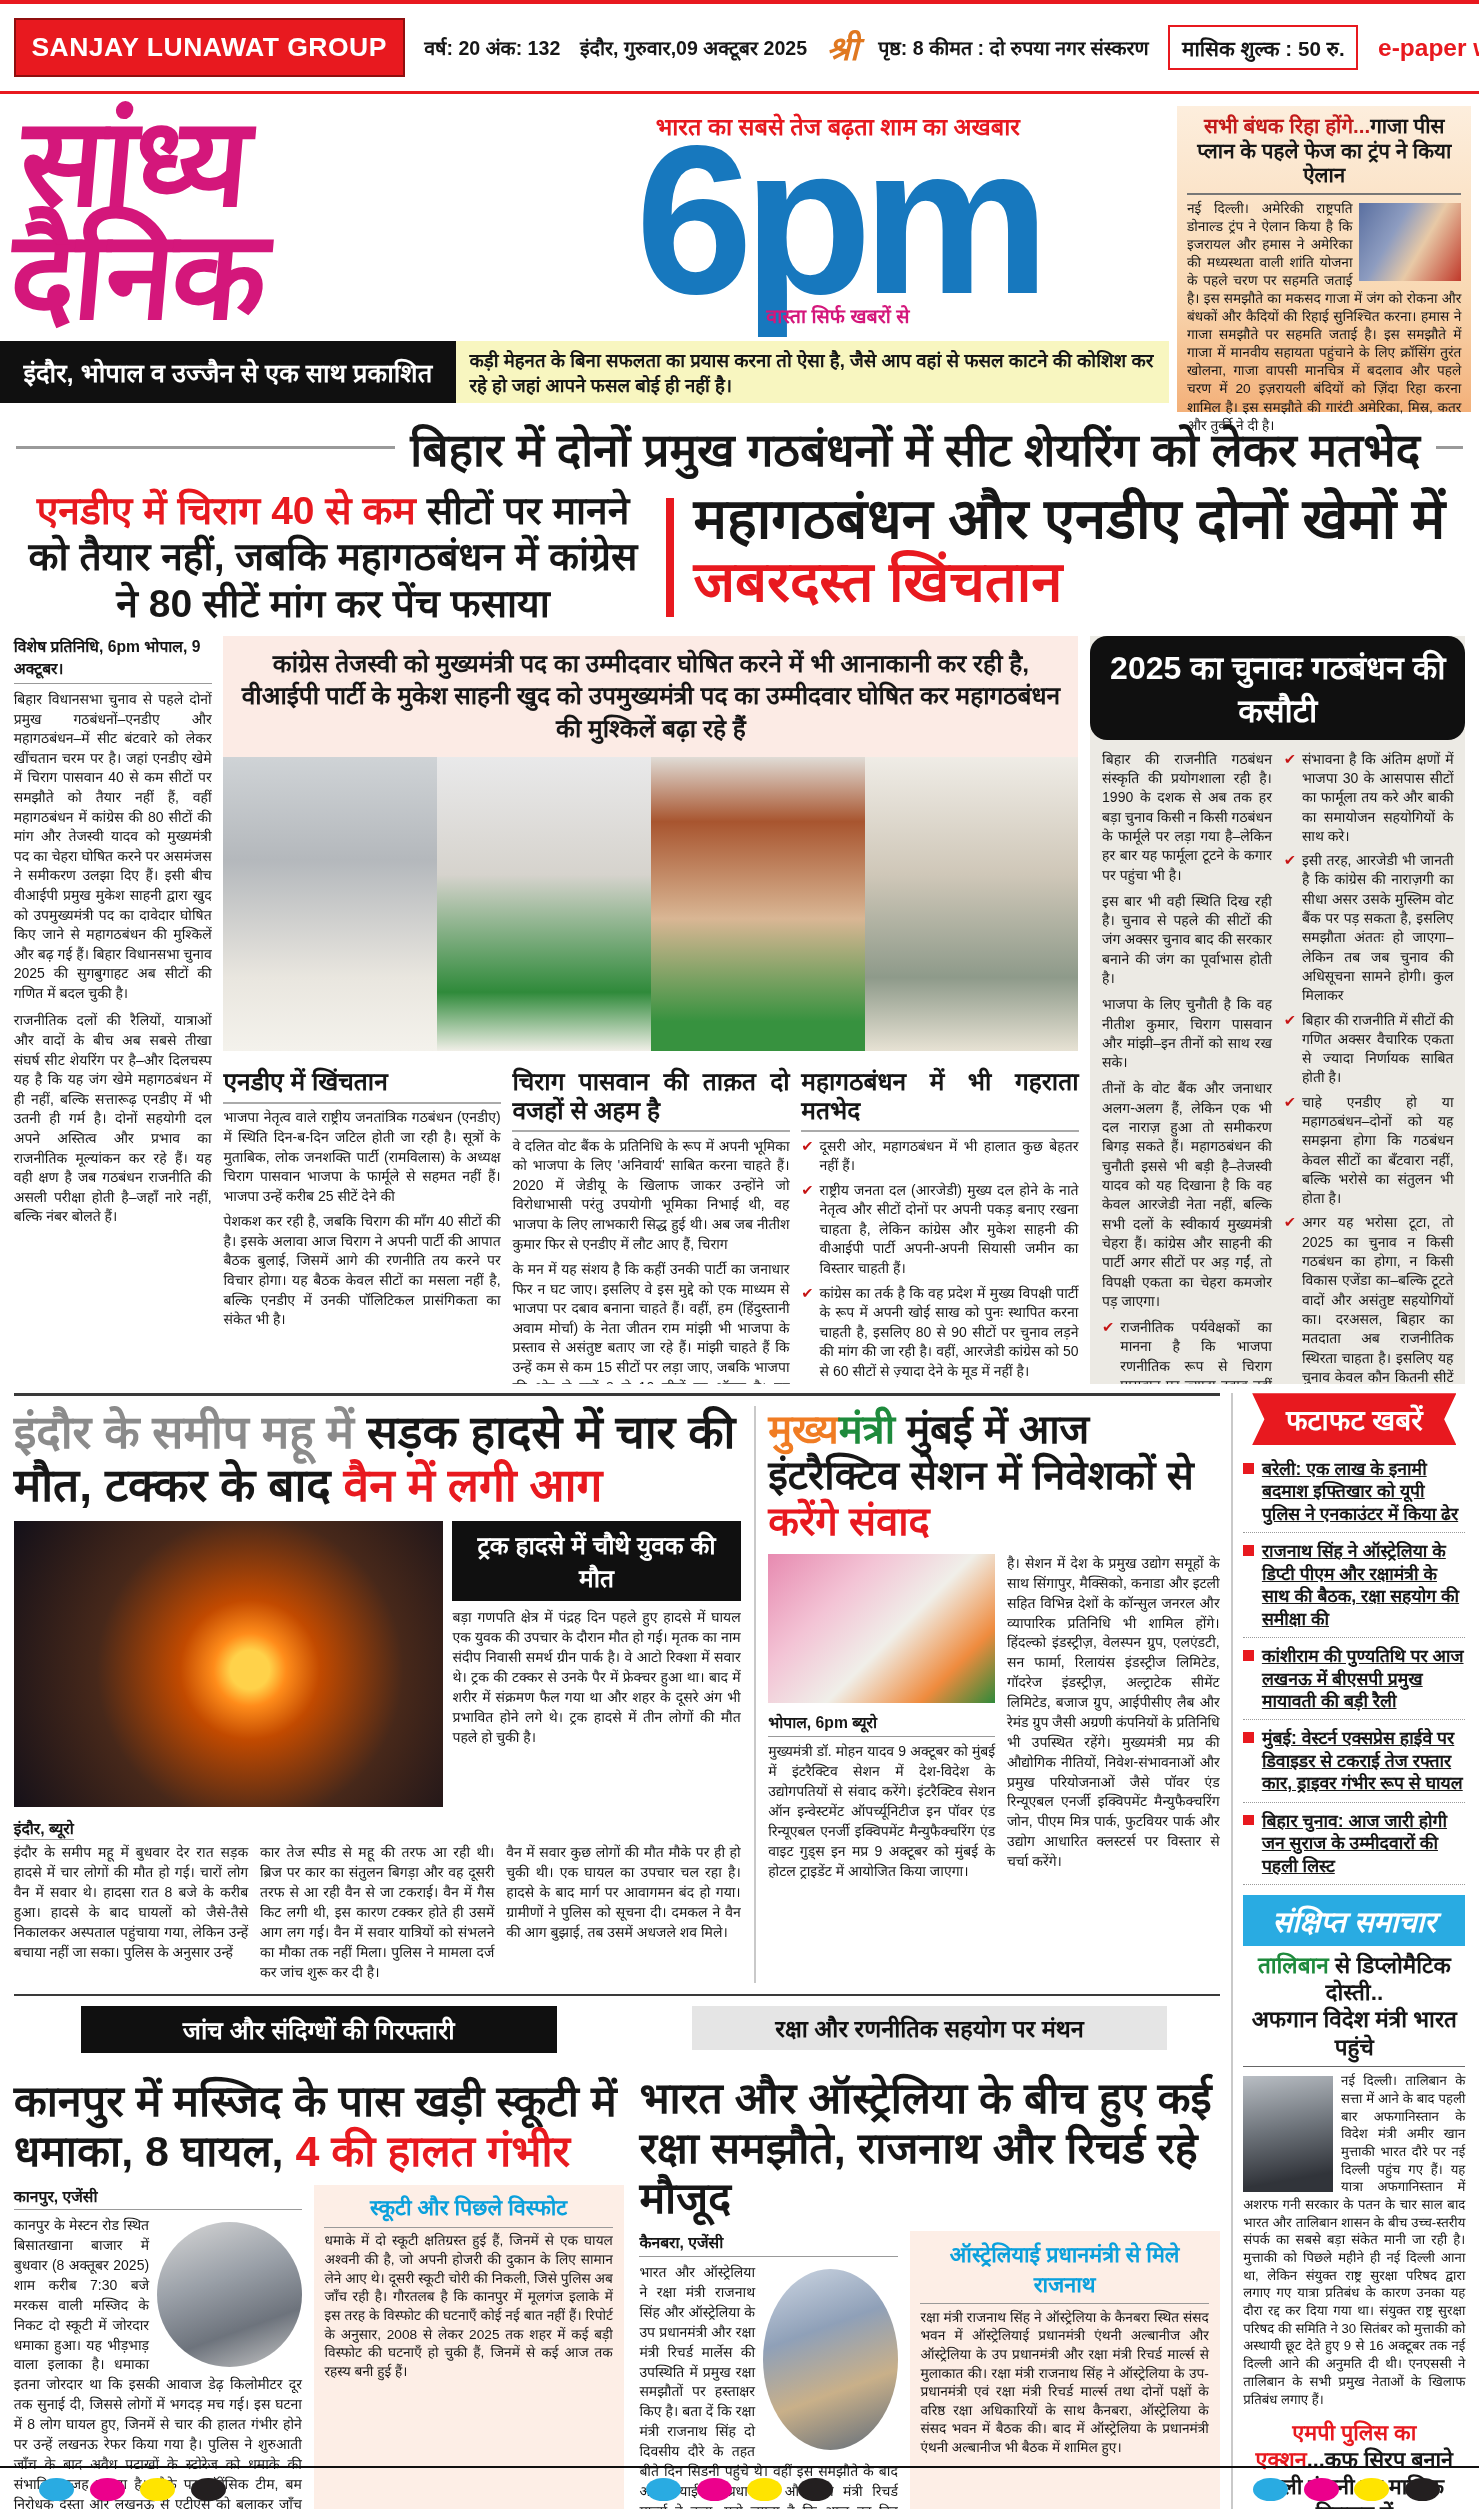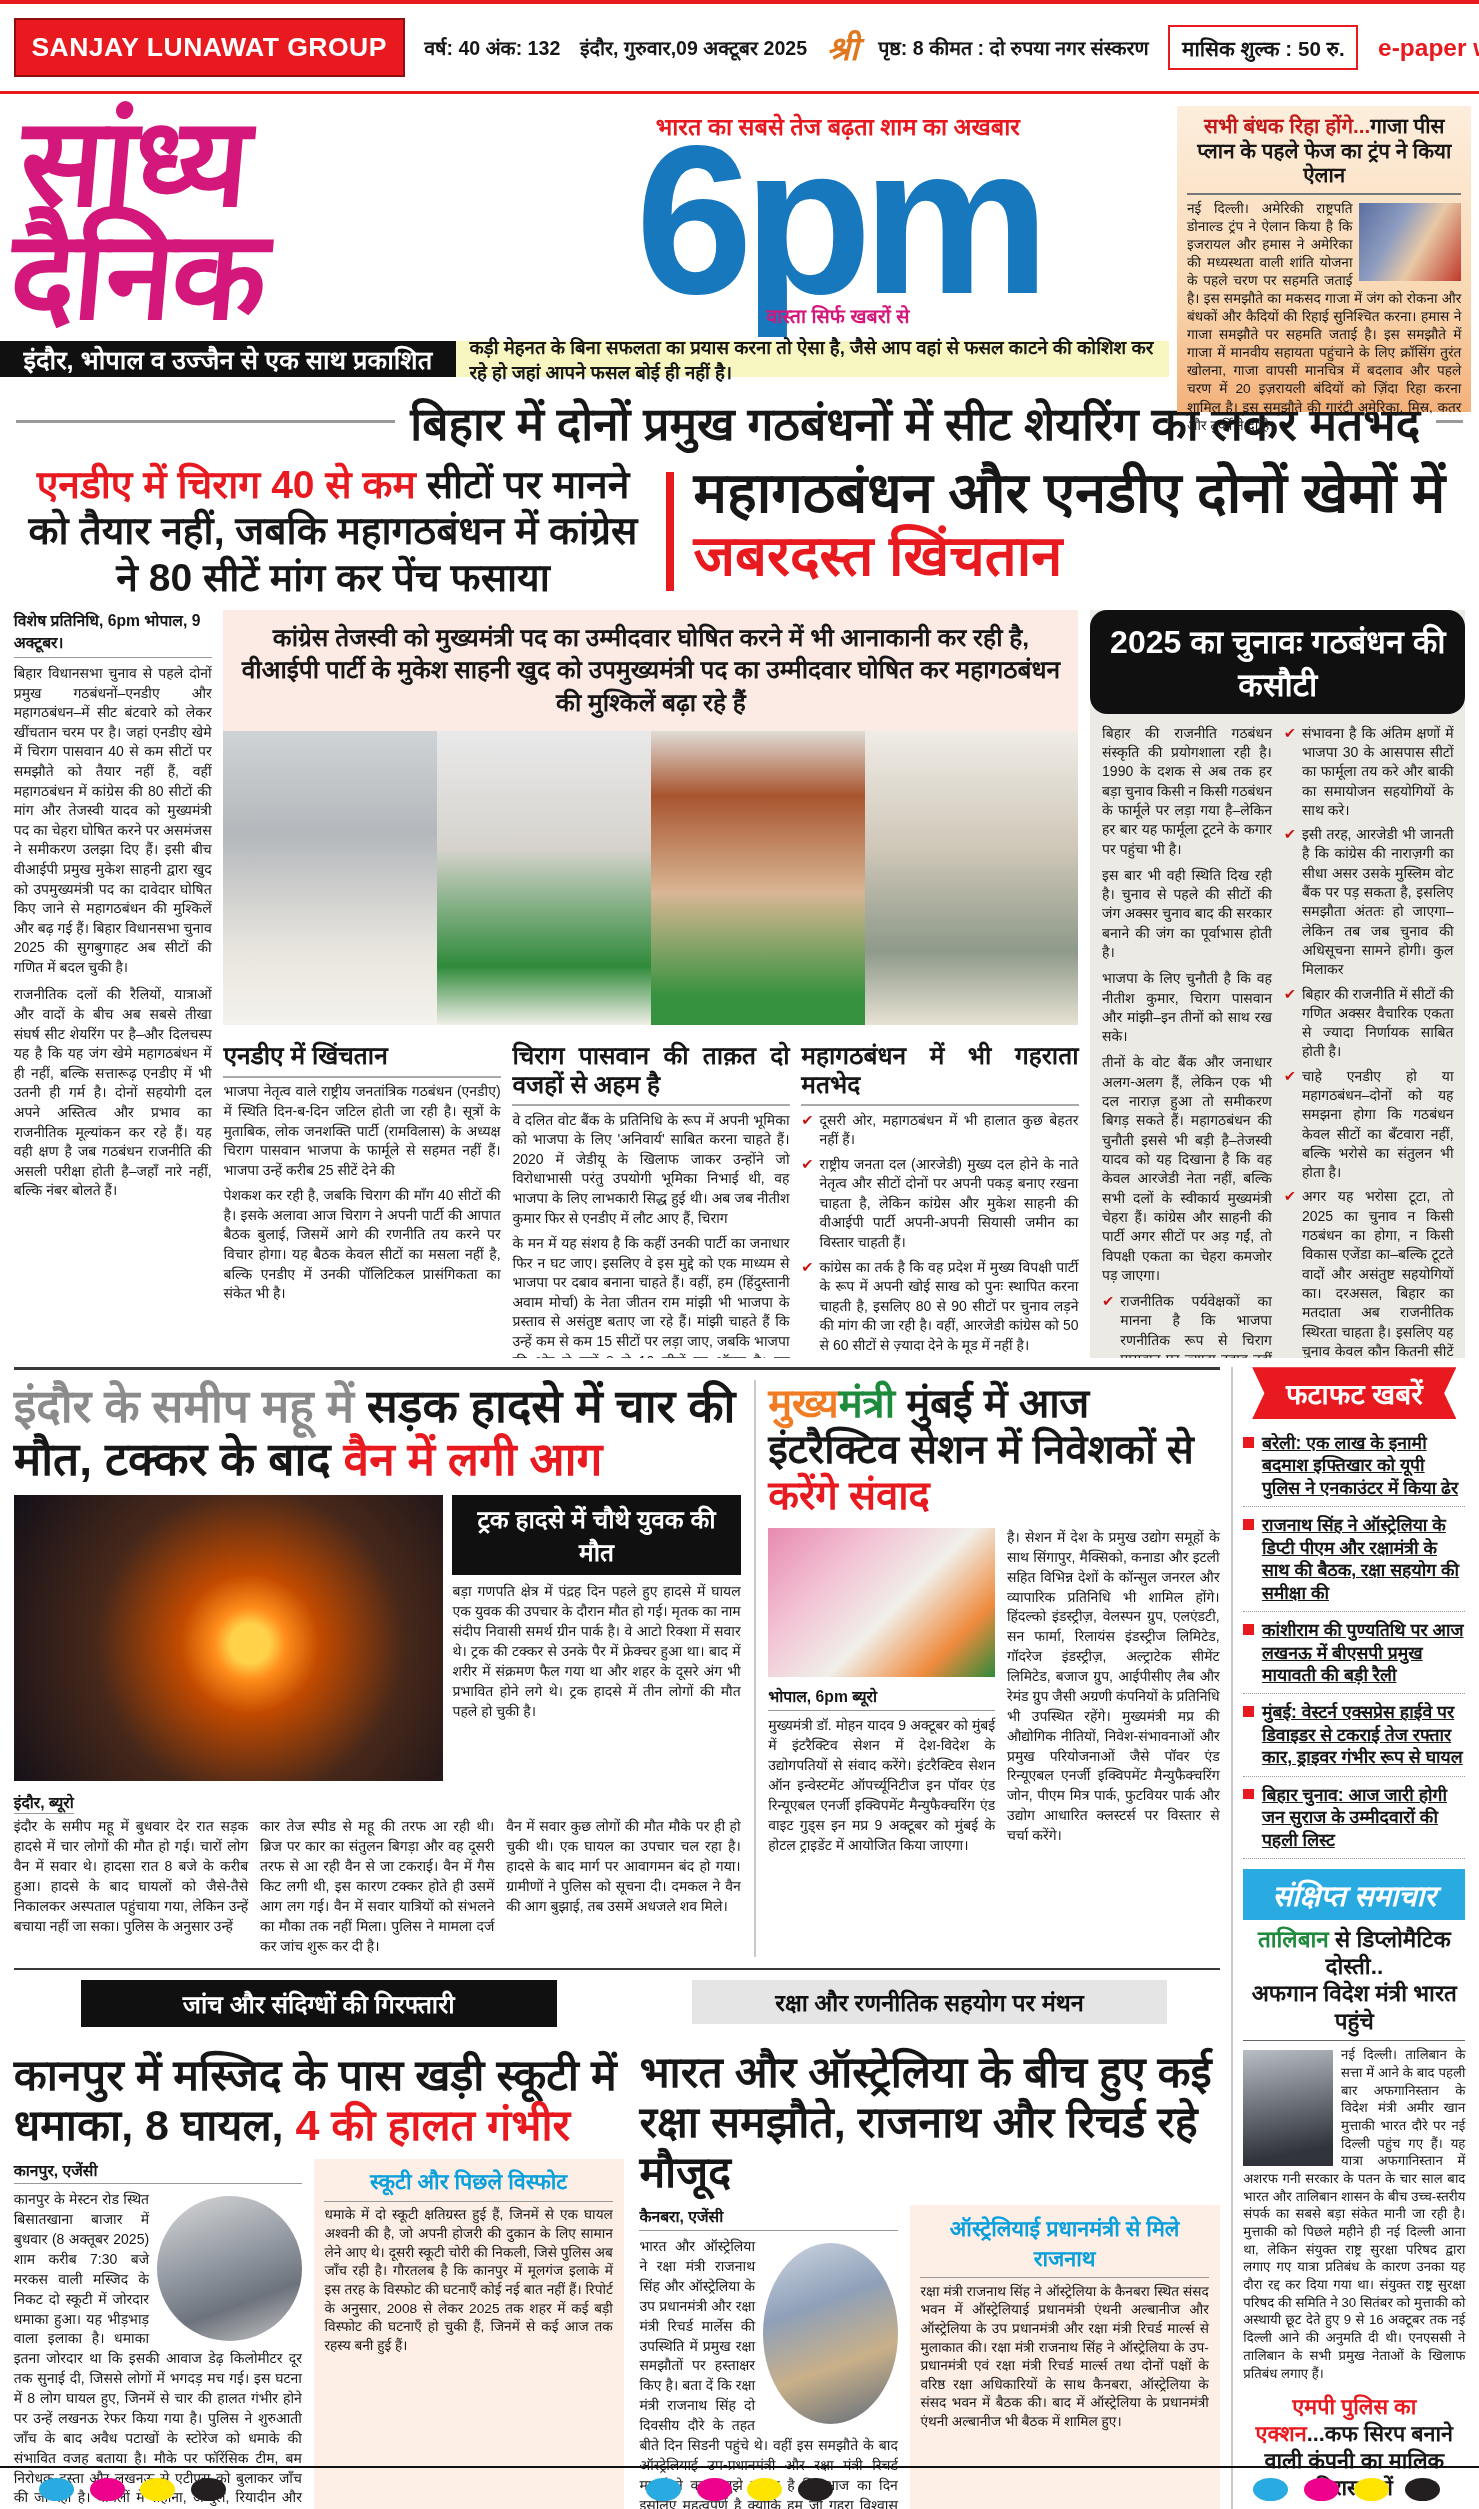--- a/index.html
+++ b/index.html
@@ -28,21 +28,21 @@
   .logo-tag-bottom{color:#d4177b;font-weight:bold;font-size:19.6px;text-align:center;margin-top:-5.9px;}
   .gaza{position:absolute;top:106px;right:7.8px;width:294px;height:306px;
     background:linear-gradient(180deg,#fdeedd 0%,#f9d9b4 60%,#f3b079 100%);
     padding:7.8px 9.8px;font-size:13.7px;line-height:1.32;z-index:5;}
   .gaza h3{font-size:20.6px;line-height:1.2;margin-bottom:4.9px;border-bottom:2px solid #777;
     padding-bottom:4.9px;text-align:center;font-weight:900;}
   .gaza h3 .red{color:#c21a1a;}
   .gaza .photo{float:right;width:102px;height:78px;margin:2.9px 0 3.9px 6.9px;
     background:linear-gradient(120deg,#5a6fa0 0%,#8d9cc0 35%,#e8c9a6 60%,#c0392b 100%);}
   
-  .strips{display:flex;height:36px;width:calc(100% - 310px);}
+  .strips{display:flex;height:62px;width:calc(100% - 310px);}
   .strip-black{background:#101010;color:#fff;font-weight:900;font-size:25.5px;display:flex;
     align-items:center;padding:0 23.5px;white-space:nowrap;}
   .strip-yellow{background:#f8f6c0;flex:1;display:flex;align-items:center;font-weight:bold;
     font-size:18.6px;padding:0 13.7px;}
   
   .kicker-row{display:flex;align-items:center;gap:15.7px;padding:13.7px 15.7px 3.9px;}
   .k-line{height:2.9px;background:#9a9a9a;}
   .k-left{flex:1.1;} .k-right{flex:.08;}
   .kicker{font-size:46px;font-weight:900;white-space:nowrap;}
   
@@ -145,21 +145,21 @@
   .dot{width:35px;height:23.5px;border-radius:50%;}
   .d-c{background:#29abe2;} .d-m{background:#ec008c;} .d-y{background:#ffe400;} .d-k{background:#231f20;}
 </style>
 </head>
 <body>
 
 <div class="page">
 
   <div class="topbar">
     <div class="group-box">SANJAY LUNAWAT GROUP</div>
-    <div class="meta">वर्ष: 40 अंक: 132</div>
+    <div class="meta">वर्ष: 20 अंक: 132</div>
     <div class="meta">इंदौर, गुरुवार,09 अक्टूबर 2025</div>
     <div class="shri">श्री</div>
     <div class="meta">पृष्ठ: 8  कीमत : दो रुपया नगर संस्करण</div>
     <div class="fee-box">मासिक शुल्क : 50 रु.</div>
     <a class="epaper" href="#">e-paper www.6pmnews.com</a>
   </div>
 
   <div class="masthead">
     <div class="mast-title">सांध्य दैनिक</div>
     <div class="mast-center">

